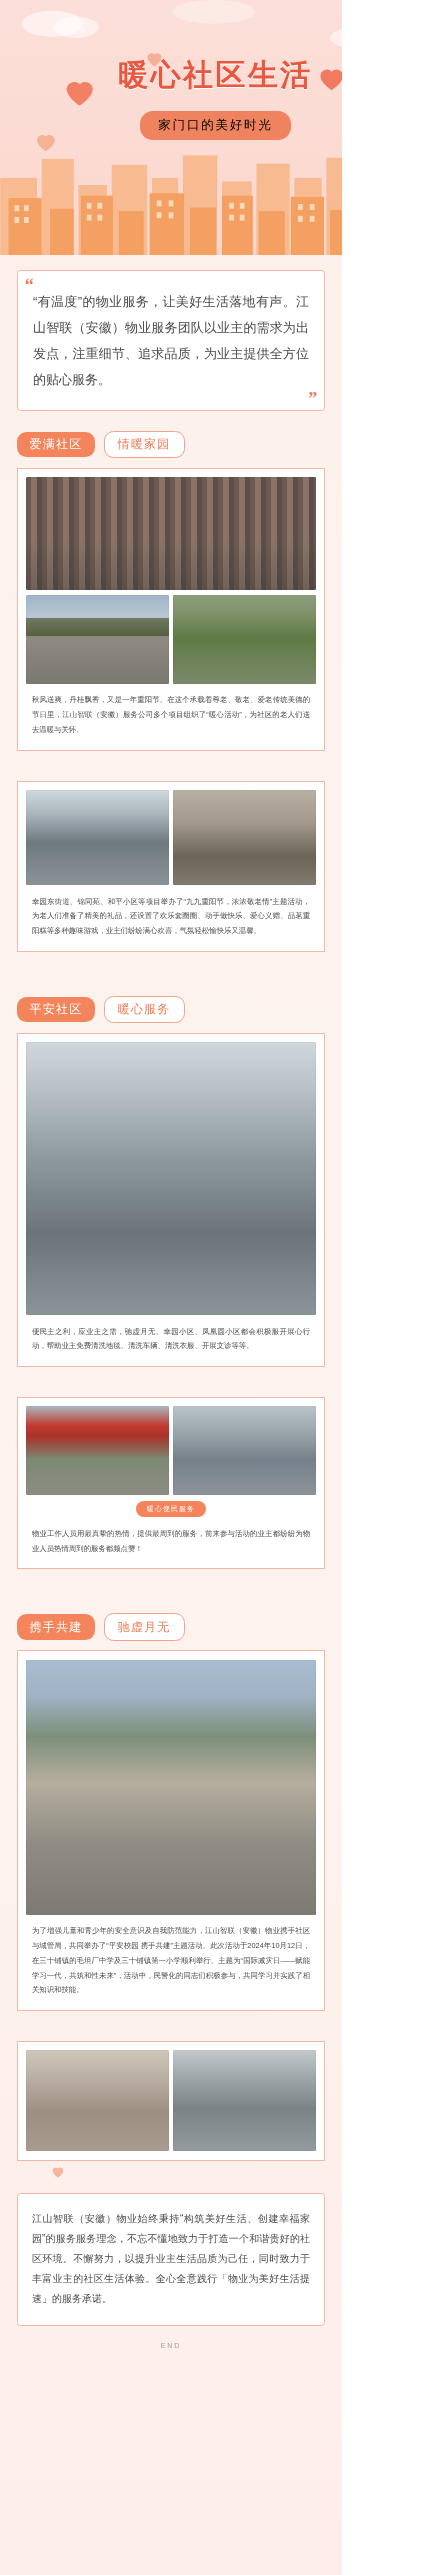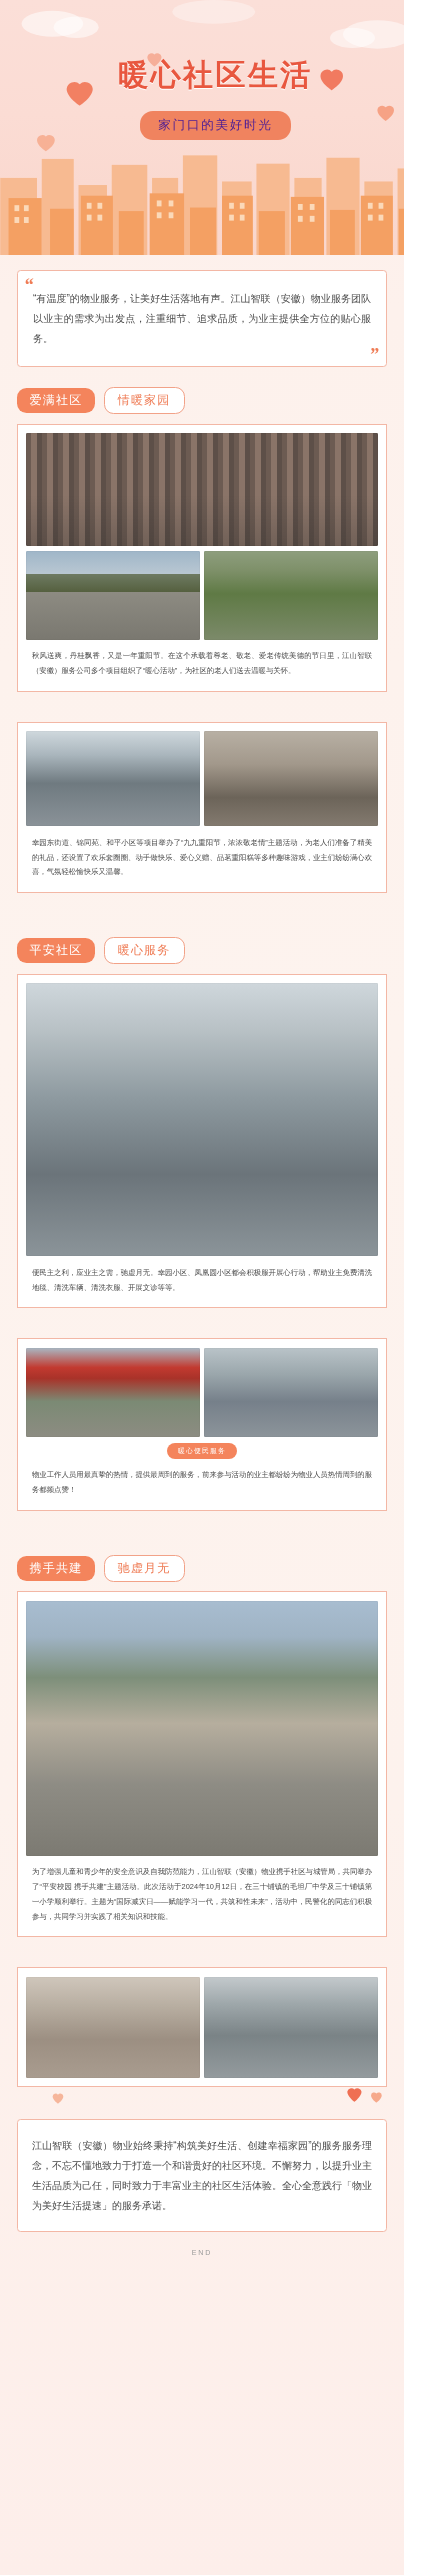--- a/index.html
+++ b/index.html
@@ -2,21 +2,21 @@
 <html style="font-size:9.5px"><head>
 <meta charset="utf-8">
 <style>
   * { box-sizing: border-box; margin: 0; padding: 0; }
   html, body {
     width: 431px;
     background: #ffffff;
     font-family: "Liberation Sans", sans-serif;
   }
   .page {
-    width: 404px;
+    width: 342px;
     min-height: 2576px;
     position: relative;
     background: linear-gradient(180deg, #fdeeea 0%, #fdf1ec 12%, #fdf3ee 40%, #fdf2ed 70%, #fdeeea 100%);
     overflow: hidden;
   }
 
   
   .hero {
     position: relative;
     width: 431px;
@@ -37,21 +37,21 @@
     font-size: 30px;
     font-weight: bold;
     color: #e8573f;
     letter-spacing: 2.4px;
     text-shadow: 0 1.2px 0 #ffffff;
   }
   .hero-sub-pill {
     display: inline-block;
     margin-top: 15.4px;
     background: #f0835f;
-    color: #4c1d95;
+    color: #000000;
     font-size: 12.5px;
     letter-spacing: 1.8px;
     padding: 5.3px 18px 6px;
     border-radius: 13px;
   }
 
   .quote-box {
     position: relative;
     margin: 15.4px 16.6px 0;
     background: #fff;
@@ -63,21 +63,21 @@
     position: absolute;
     font-size: 18px;
     color: #ef7b54;
     font-family: "Liberation Serif", serif;
     line-height: 1;
     font-weight: bold;
   }
   .qm-tl { top: 4.8px; left: 7.1px; }
   .qm-br { bottom: 2.4px; right: 7.1px; }
   .quote-text {
-    font-size: 10px;
+    font-size: 13px;
     line-height: 2.0;
     color: #4a4a4a;
     text-align: justify;
   }
 
   
   .tabs-row {
     display: flex;
     gap: 8.3px;
     margin: 20px 16.6px 9.5px;

